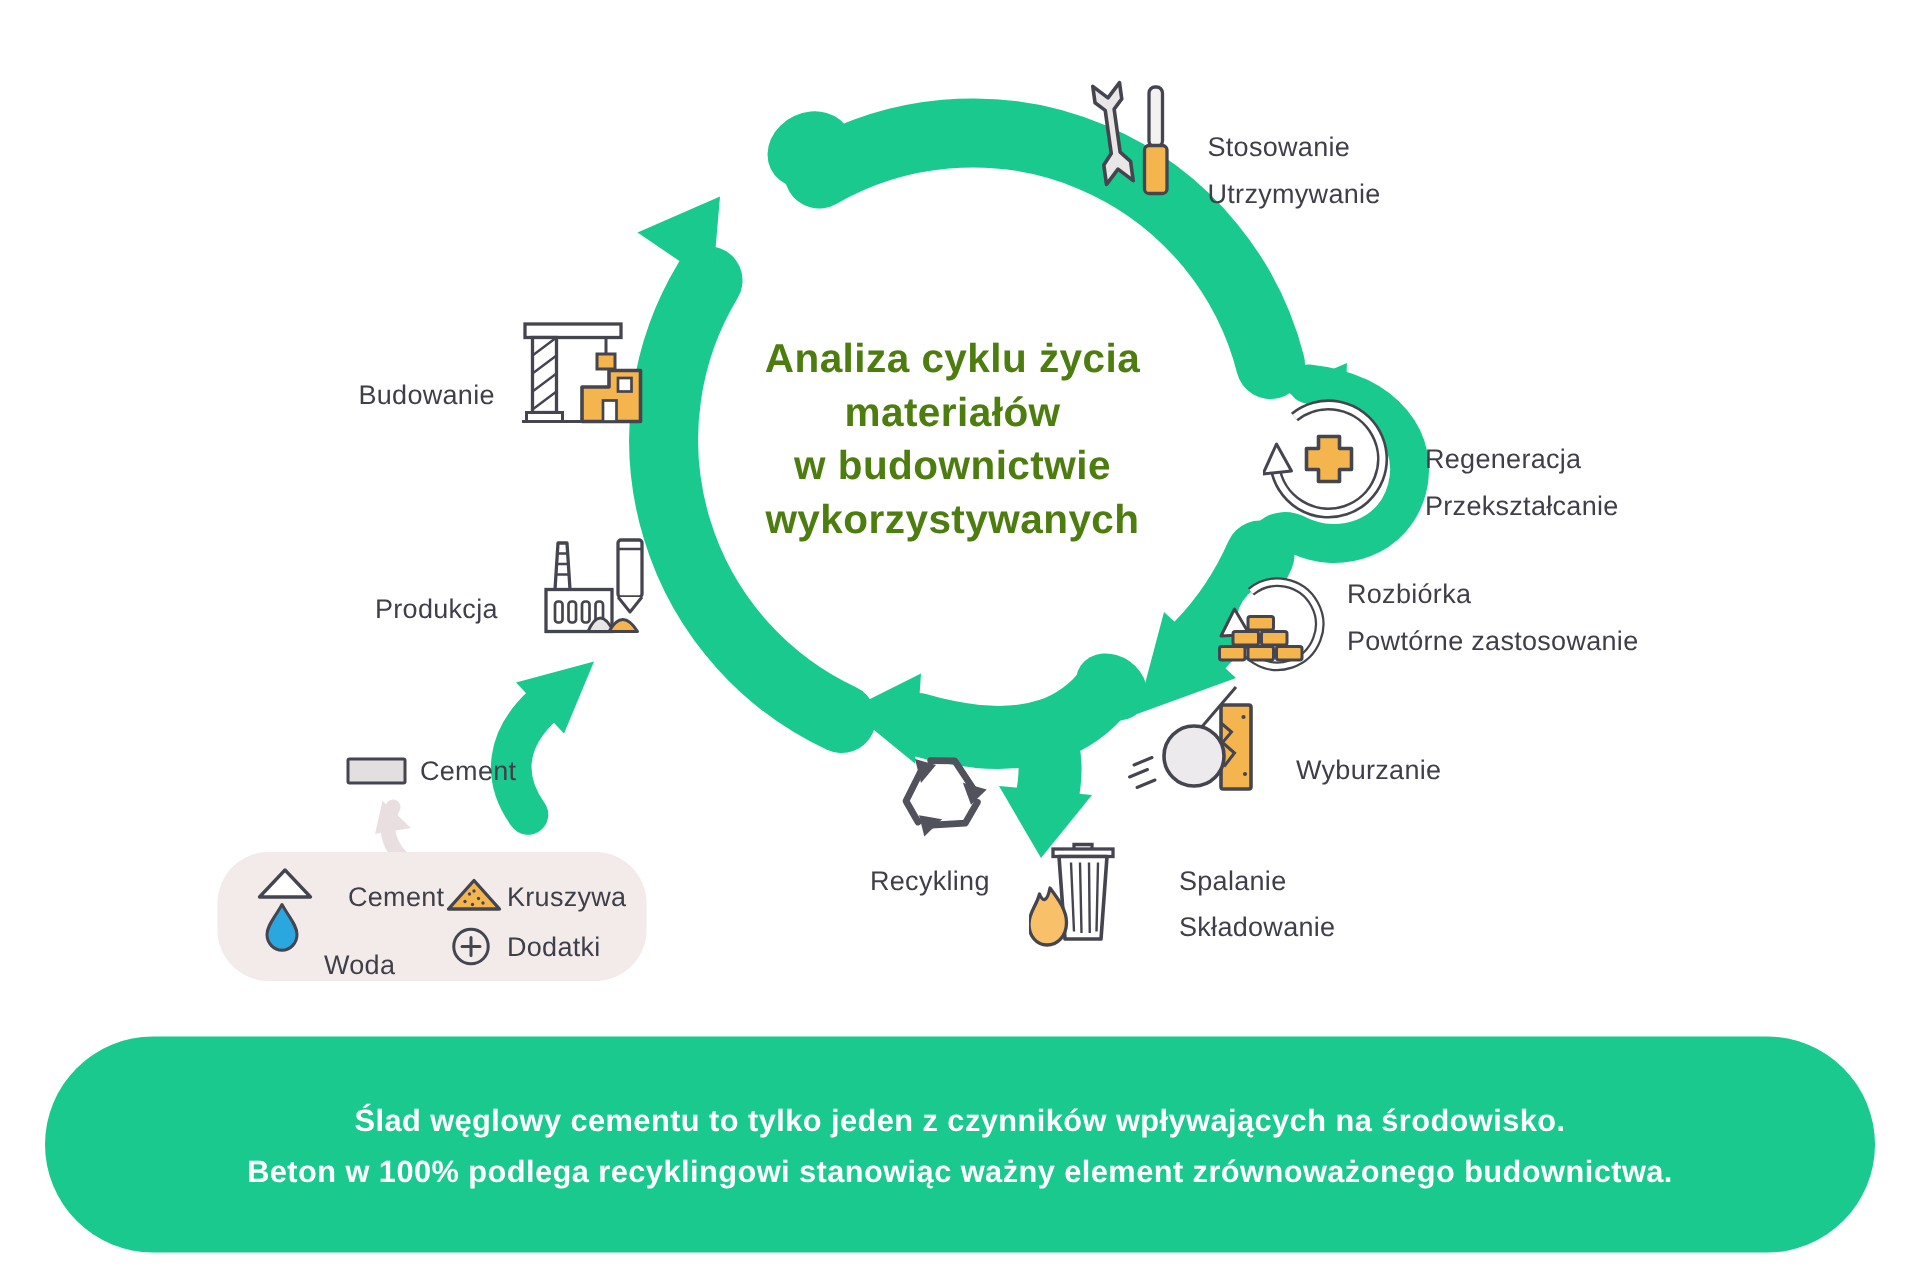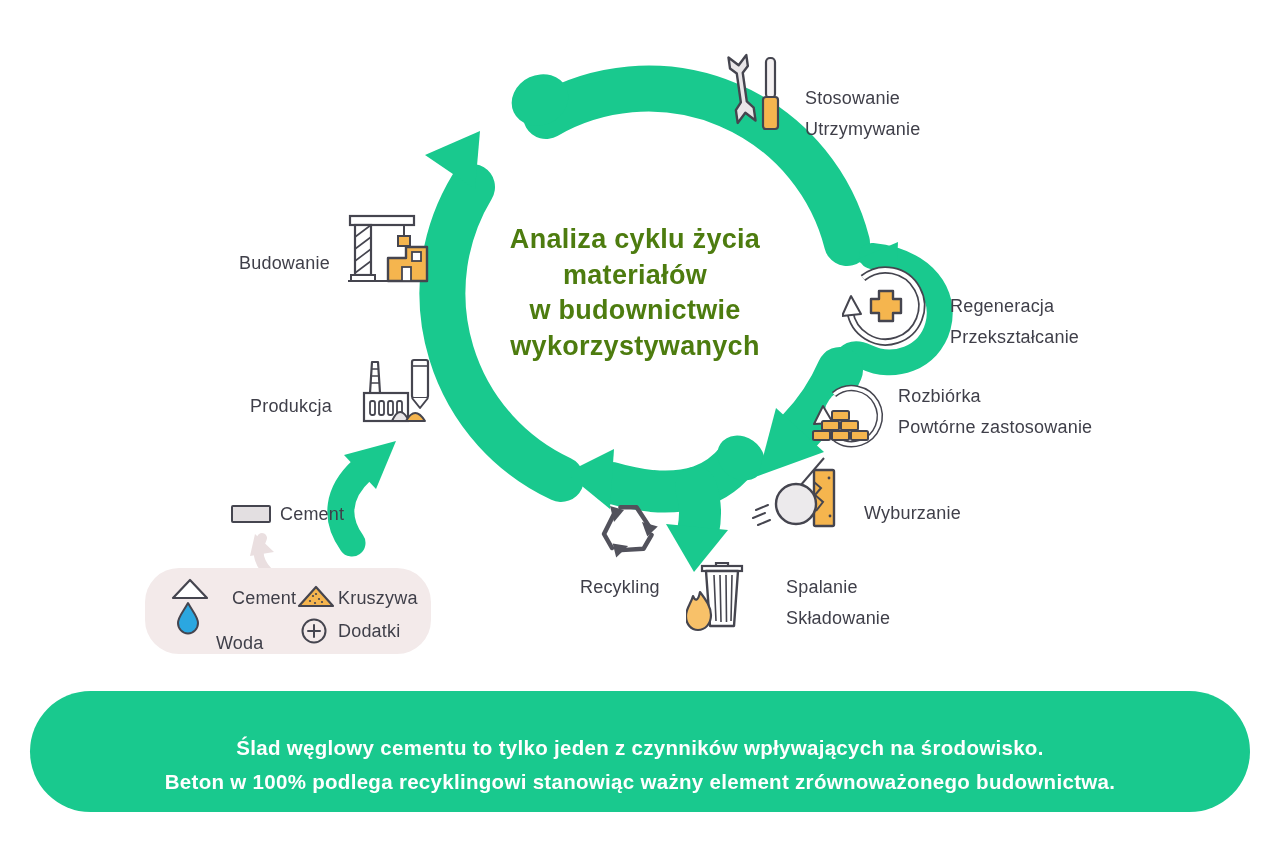--- a/index.html
+++ b/index.html
@@ -9,21 +9,21 @@
   .label{position:absolute;font:400 18px/31px "Liberation Sans",sans-serif;color:#3f3f49;
          letter-spacing:.2px;white-space:nowrap;}
   .label span{display:block;}
   .title{position:absolute;left:455px;top:222px;width:360px;text-align:center;
          font:700 27px/35.5px "Liberation Sans",sans-serif;color:#4d7c0f;letter-spacing:.3px;}
   .icon{position:absolute;}
   .beton-rect{position:absolute;left:231px;top:505px;width:40px;height:18px;background:#e3dfe1;
               border:2px solid #45454f;border-radius:2px;box-sizing:border-box;}
   .pill{position:absolute;left:145px;top:568px;width:286px;height:86px;background:#f3eaea;
         border-radius:34px;}
-  .banner{position:absolute;left:30px;top:691px;width:1220px;height:121px;background:#19c98e;
+  .banner{position:absolute;left:30px;top:691px;width:1220px;height:144px;background:#19c98e;
           border-radius:73px;text-align:center;box-sizing:border-box;padding-top:40px;}
   .banner div{font:700 20.5px/34px "Liberation Sans",sans-serif;color:#ffffff;letter-spacing:.3px;}
 </style>
 </head>
 <body>
 
 <div class="canvas">
 
   <svg class="arcs" width="1280" height="854" viewBox="0 0 1280 854">
     <g fill="none" stroke="#19c98e" stroke-linecap="round">

